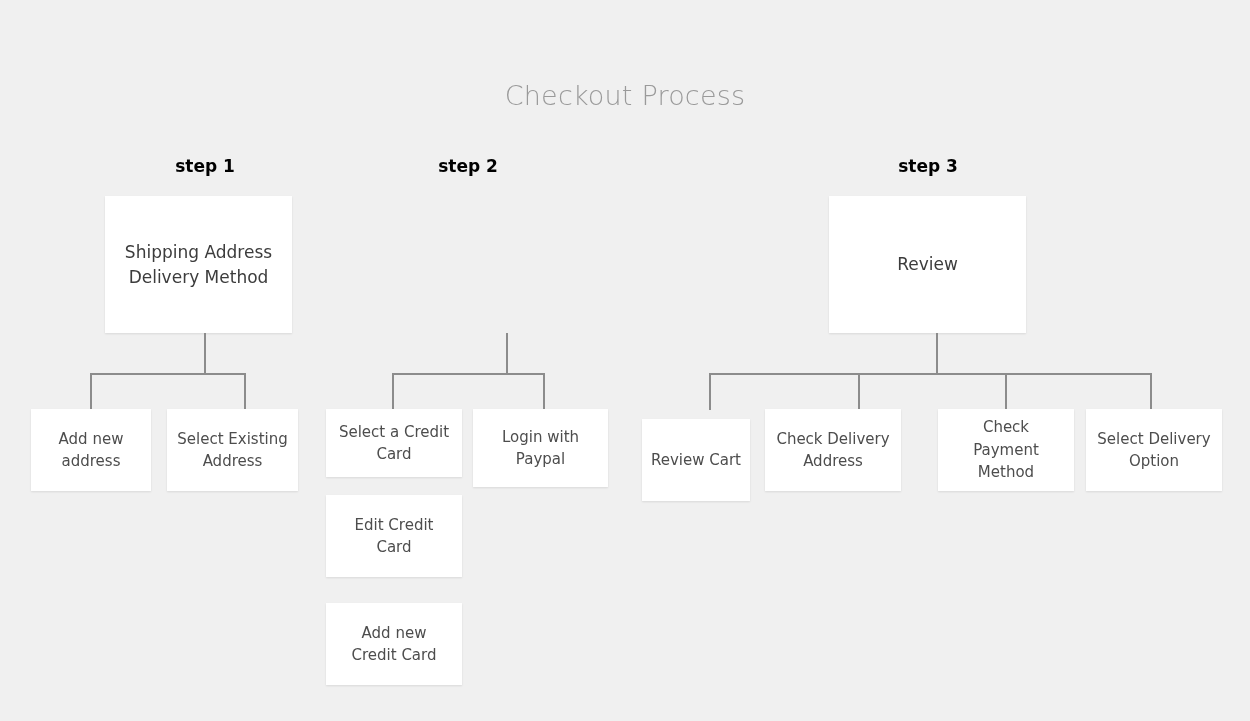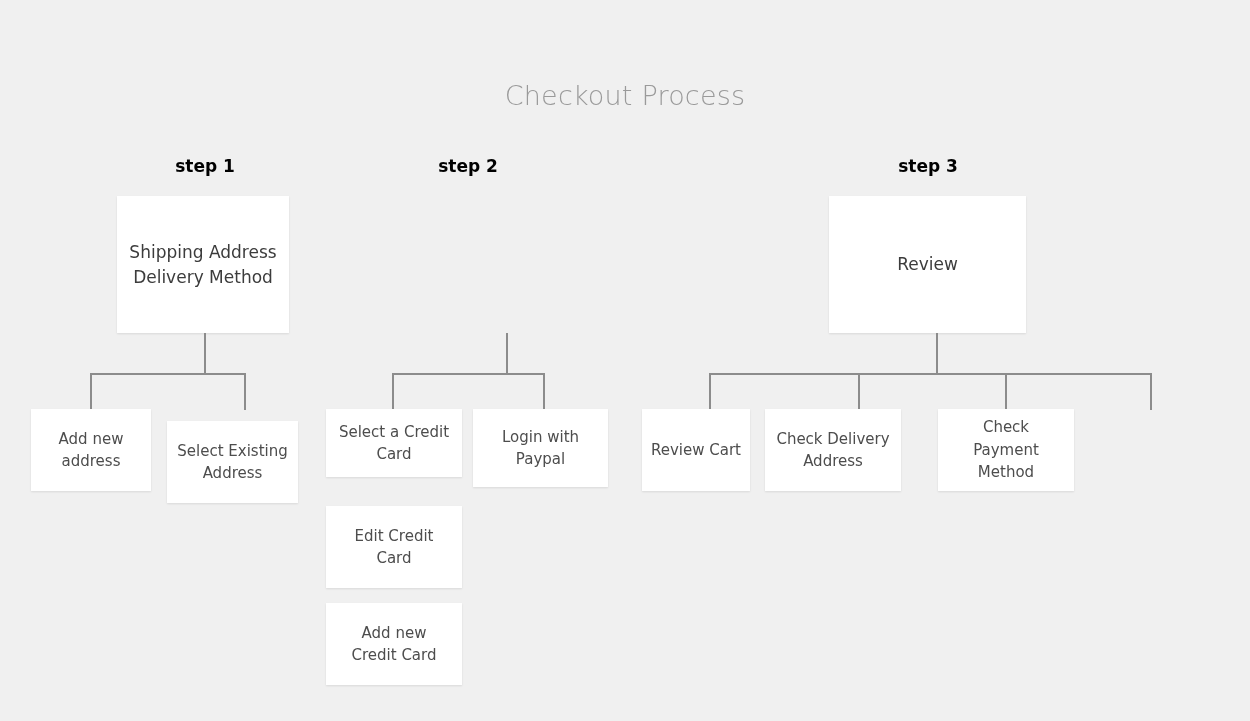--- a/index.html
+++ b/index.html
@@ -74,35 +74,35 @@
 </style>
 </head>
 <body>
 
 <div id="canvas">
 
   <div class="diagram-title">Checkout Process</div>
 
   <div class="step-label" style="left:155px; top:156px; width:100px;">step 1</div>
 
-  <div class="node node-parent" style="left:105px; top:196px; width:172px; height:137px;margin-left:12px;">
+  <div class="node node-parent" style="left:105px; top:196px; width:187px; height:137px;">
     <span class="node-label">Shipping Address
 Delivery Method</span>
   </div>
 
   <div class="conn conn-v" style="left:204px; top:333px; height:41px;"></div>
   <div class="conn conn-h" style="left:90px; top:373px; width:156px;"></div>
   <div class="conn conn-v" style="left:90px; top:373px; height:37px;"></div>
   <div class="conn conn-v" style="left:244px; top:373px; height:37px;"></div>
 
   <div class="node node-child" style="left:31px; top:409px; width:120px; height:82px;">
     <span class="node-label">Add new
 address</span>
   </div>
-  <div class="node node-child" style="left:167px; top:409px; width:131px; height:82px;margin-top:12px;">
+  <div class="node node-child" style="left:167px; top:409px; width:131px; height:82px;">
     <span class="node-label">Select Existing
 Address</span>
   </div>
 
   <div class="step-label" style="left:418px; top:156px; width:100px;">step 2</div>
 
 
   <div class="conn conn-v" style="left:506px; top:333px; height:41px;"></div>
   <div class="conn conn-h" style="left:392px; top:373px; width:153px;"></div>
   <div class="conn conn-v" style="left:392px; top:373px; height:37px;"></div>
@@ -110,21 +110,21 @@
 
   <div class="node node-child" style="left:326px; top:409px; width:136px; height:68px;">
     <span class="node-label">Select a Credit
 Card</span>
   </div>
   <div class="node node-child" style="left:473px; top:409px; width:135px; height:78px;">
     <span class="node-label">Login with
 Paypal</span>
   </div>
 
-  <div class="node node-child" style="left:326px; top:506px; width:136px; height:82px;">
+  <div class="node node-child" style="left:326px; top:495px; width:136px; height:82px;">
     <span class="node-label">Edit Credit
 Card</span>
   </div>
   <div class="node node-child" style="left:326px; top:603px; width:136px; height:82px;">
     <span class="node-label">Add new
 Credit Card</span>
   </div>
 
   <div class="step-label" style="left:878px; top:156px; width:100px;">step 3</div>
 
@@ -132,26 +132,30 @@
     <span class="node-label">Review</span>
   </div>
 
   <div class="conn conn-v" style="left:936px; top:333px; height:41px;"></div>
   <div class="conn conn-h" style="left:709px; top:373px; width:443px;"></div>
   <div class="conn conn-v" style="left:709px; top:373px; height:37px;"></div>
   <div class="conn conn-v" style="left:858px; top:373px; height:37px;"></div>
   <div class="conn conn-v" style="left:1005px; top:373px; height:37px;"></div>
   <div class="conn conn-v" style="left:1150px; top:373px; height:37px;"></div>
 
-  <div class="node node-child" style="left:642px; top:409px; width:108px; height:82px;">
+  <div class="node node-child" style="left:642px; top:419px; width:108px; height:82px;">
     <span class="node-label">Review Cart</span>
   </div>
   <div class="node node-child" style="left:765px; top:409px; width:136px; height:82px;">
     <span class="node-label">Check Delivery
 Address</span>
   </div>
   <div class="node node-child" style="left:938px; top:409px; width:136px; height:82px;">
     <span class="node-label">Check
 Payment
 Method</span>
   </div>
+  <div class="node node-child" style="left:1086px; top:409px; width:136px; height:82px;">
+    <span class="node-label">Select Delivery
+Option</span>
+  </div>
 
 </div>
 
 </body></html>

